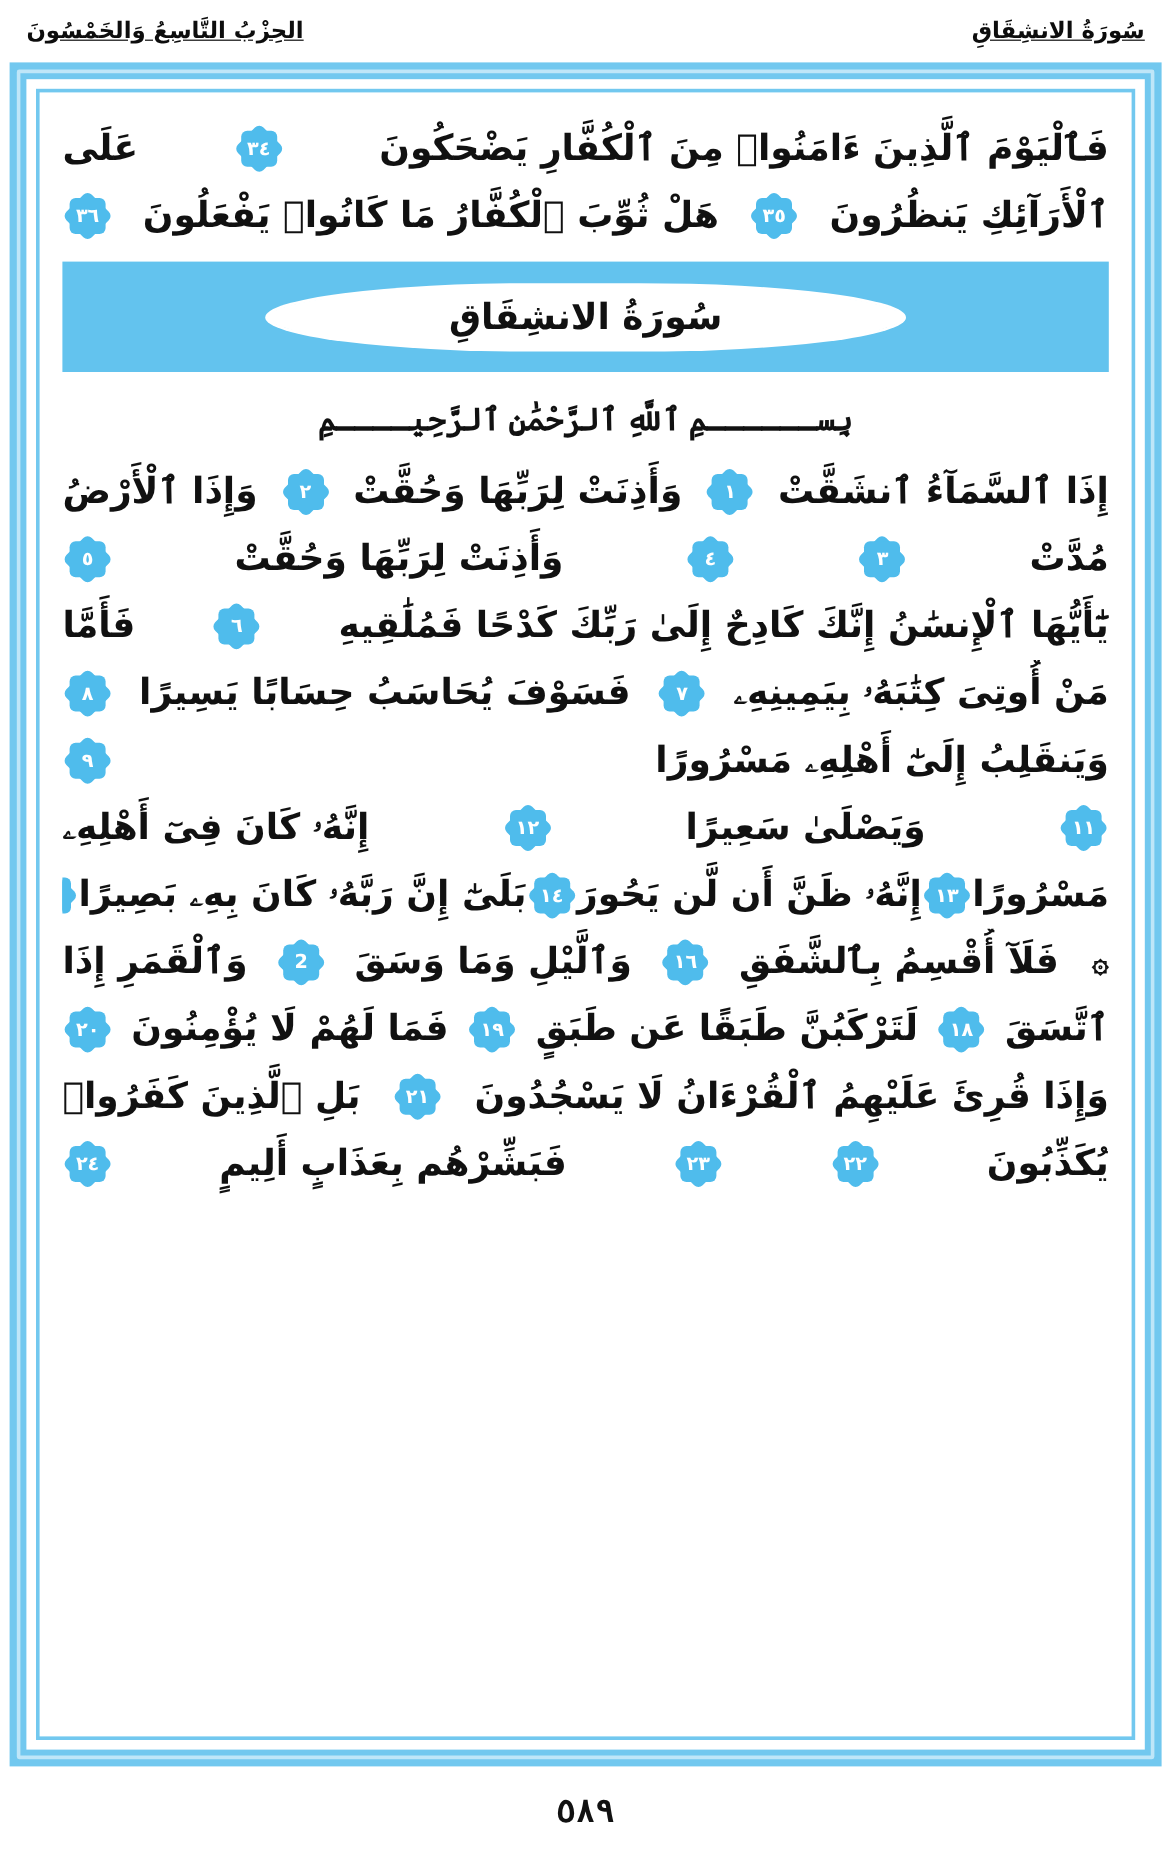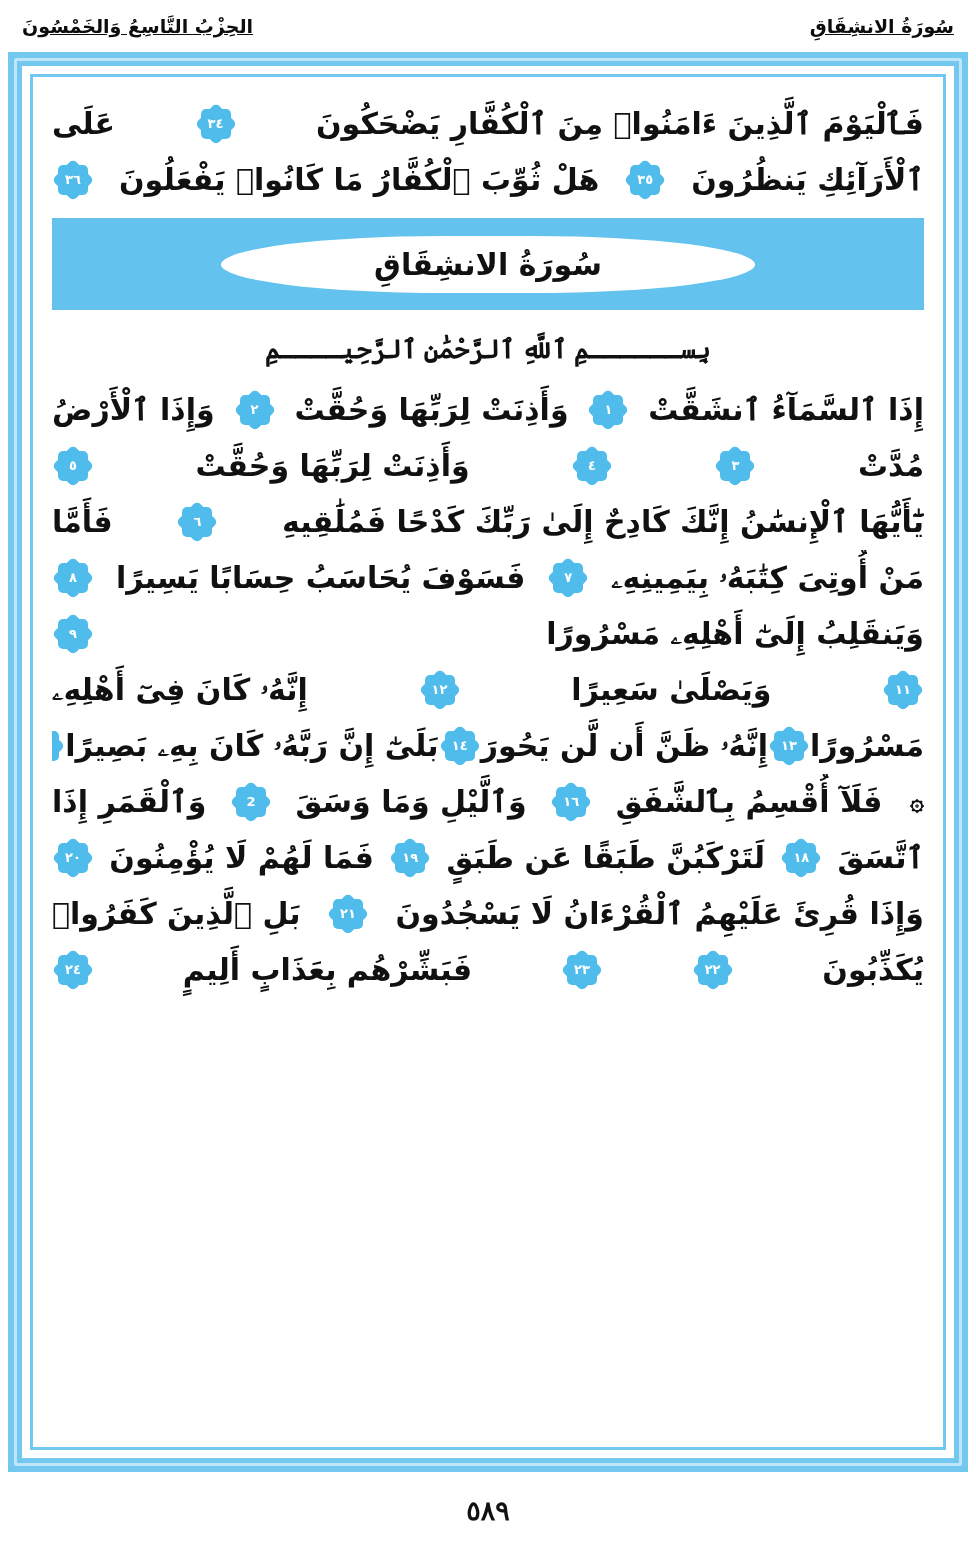--- a/index.html
+++ b/index.html
@@ -150,21 +150,21 @@
     position: absolute;
     inset: 2px;
     background: #4fbcec;
     border-radius: 5px;
     z-index: 0;
   }
   .ayah i {
     position: relative;
     z-index: 1;
     font-style: normal;
-    font-size: 13px;
+    font-size: 16px;
     color: #ffffff;
     font-weight: bold;
   }
 
   
   .surah-banner {
     position: relative;
     width: 100%;
     height: 92px;
     margin: 10px 0 8px 0;
@@ -212,21 +212,21 @@
 
   
   .footer {
     position: absolute;
     bottom: 22px;
     left: 0;
     width: 976px;
     text-align: center;
   }
   .page-number {
-    font-family: Liberation Serif, serif;
+    font-family: Liberation Mono, monospace;
     font-size: 27px;
     font-weight: bold;
     color: #111111;
     letter-spacing: 1px;
   }
 </style>
 </head>
 <body>
 
 <div class="page">

